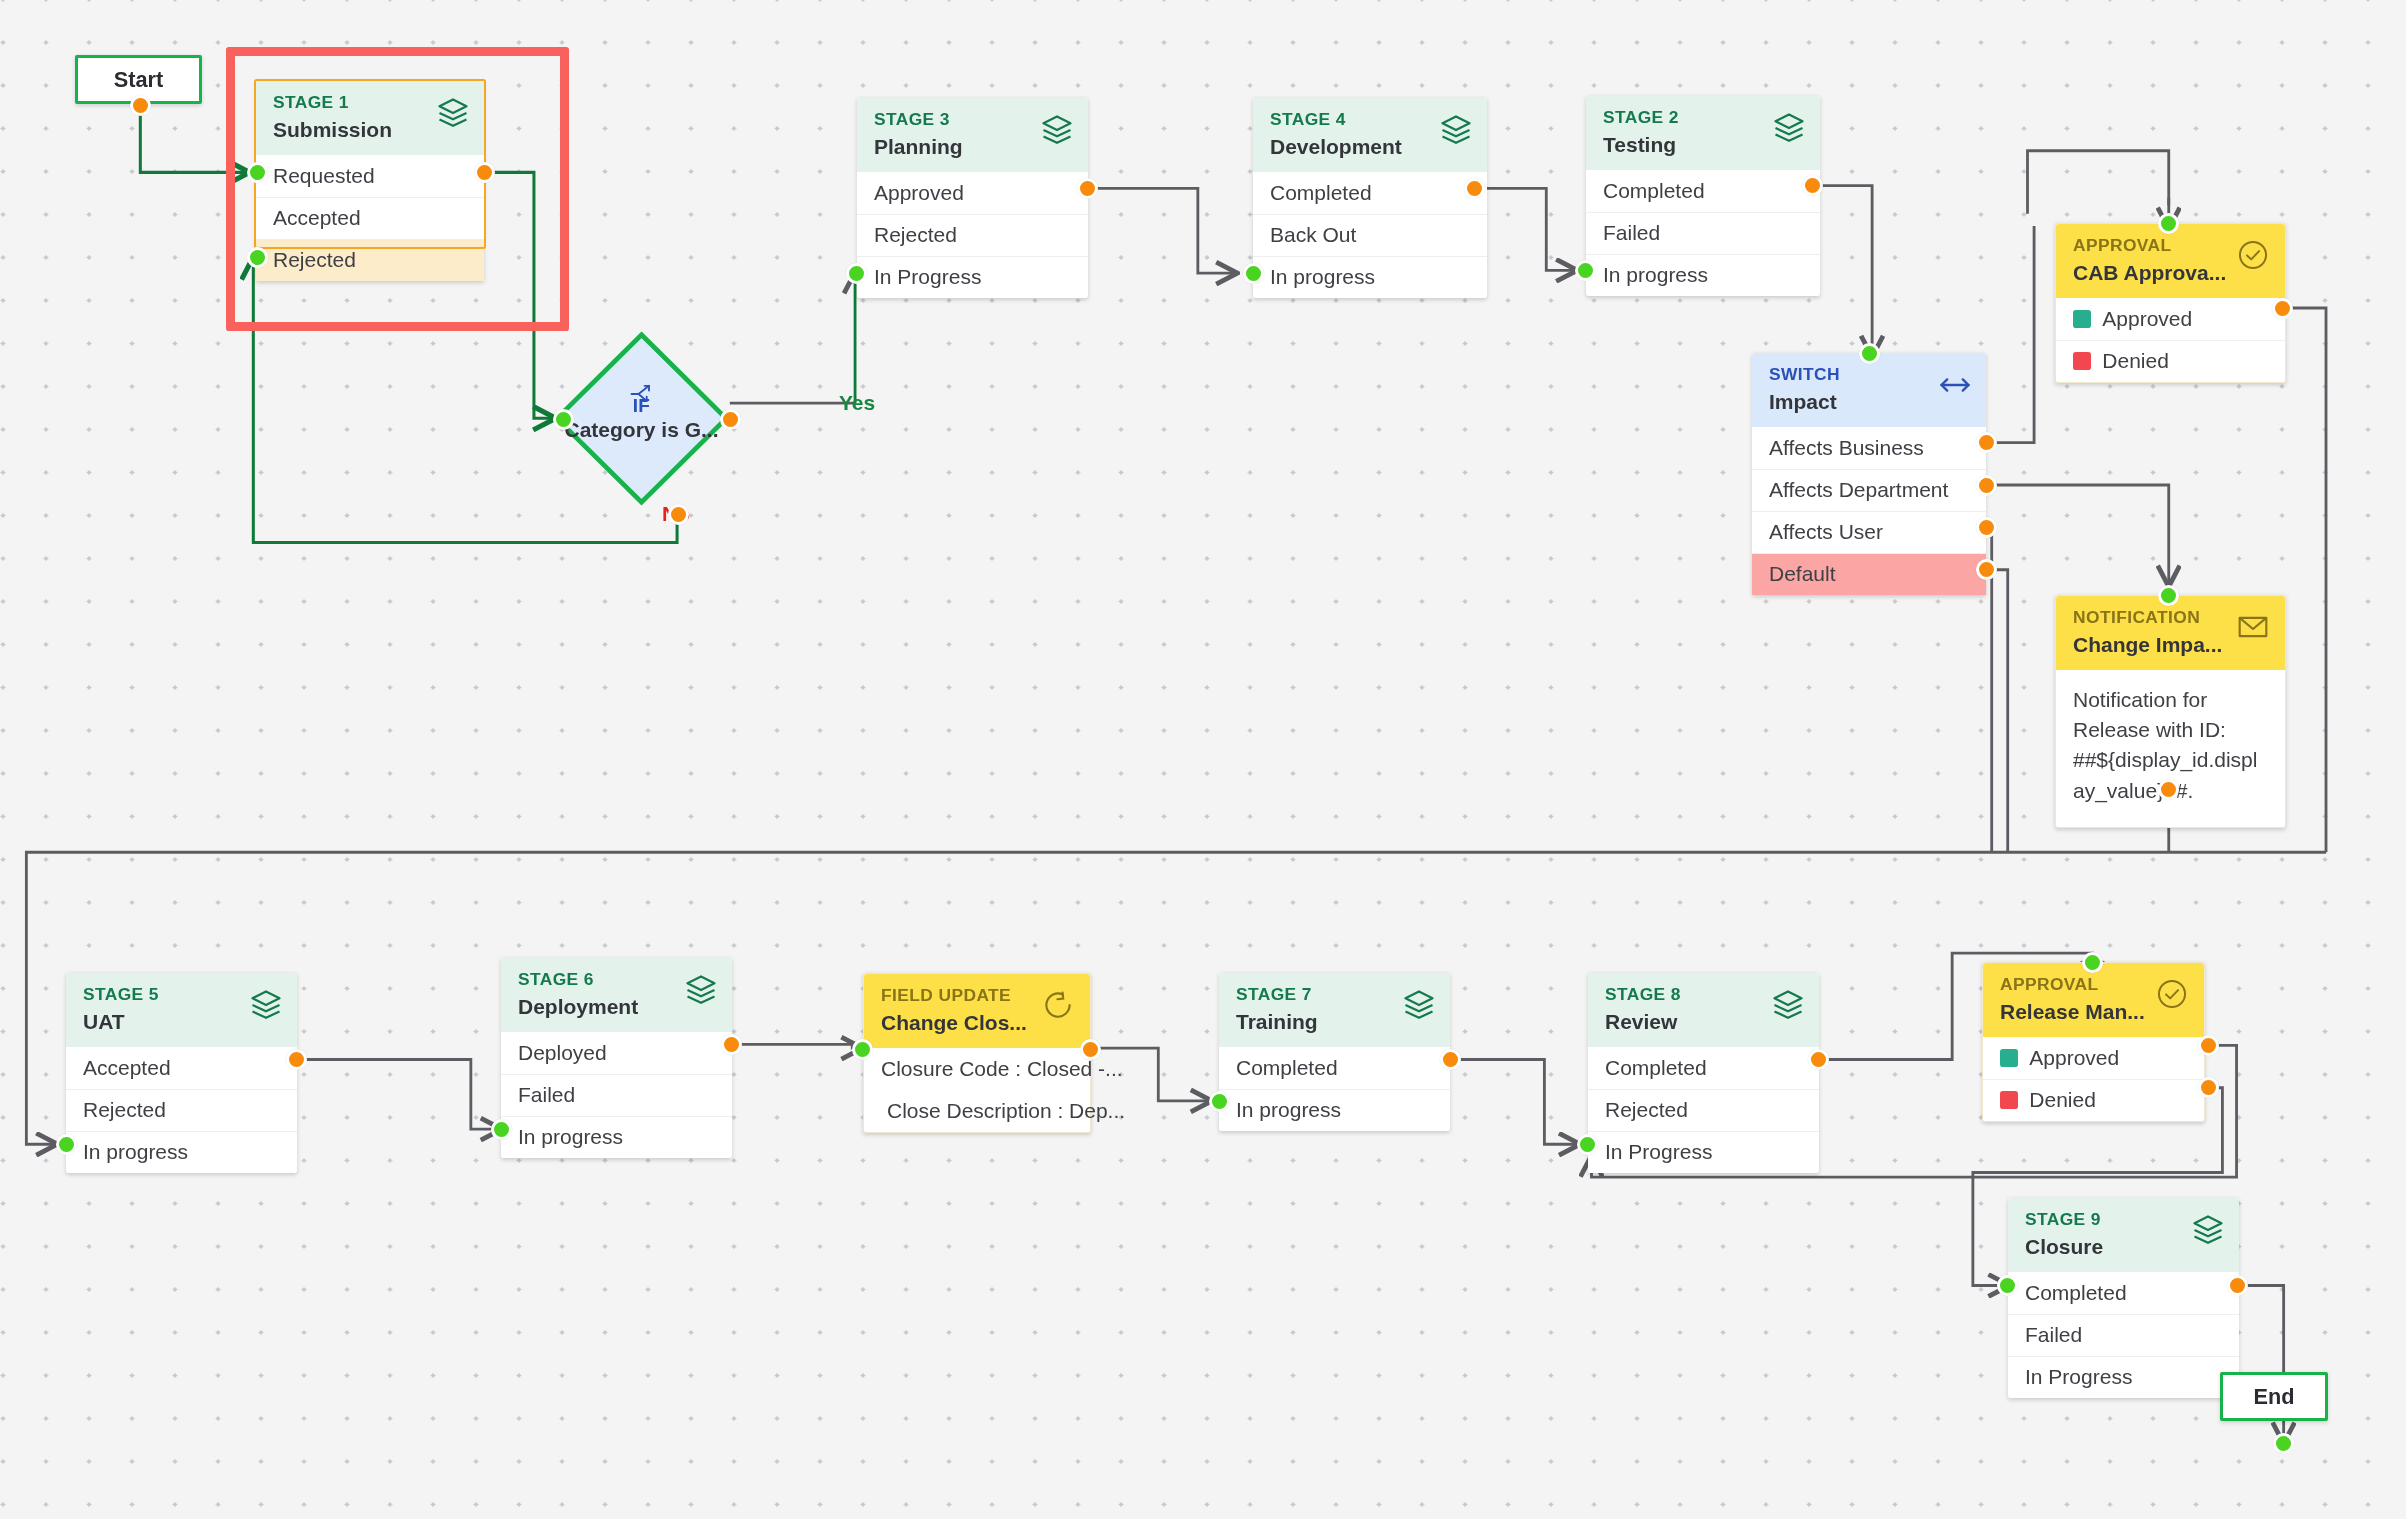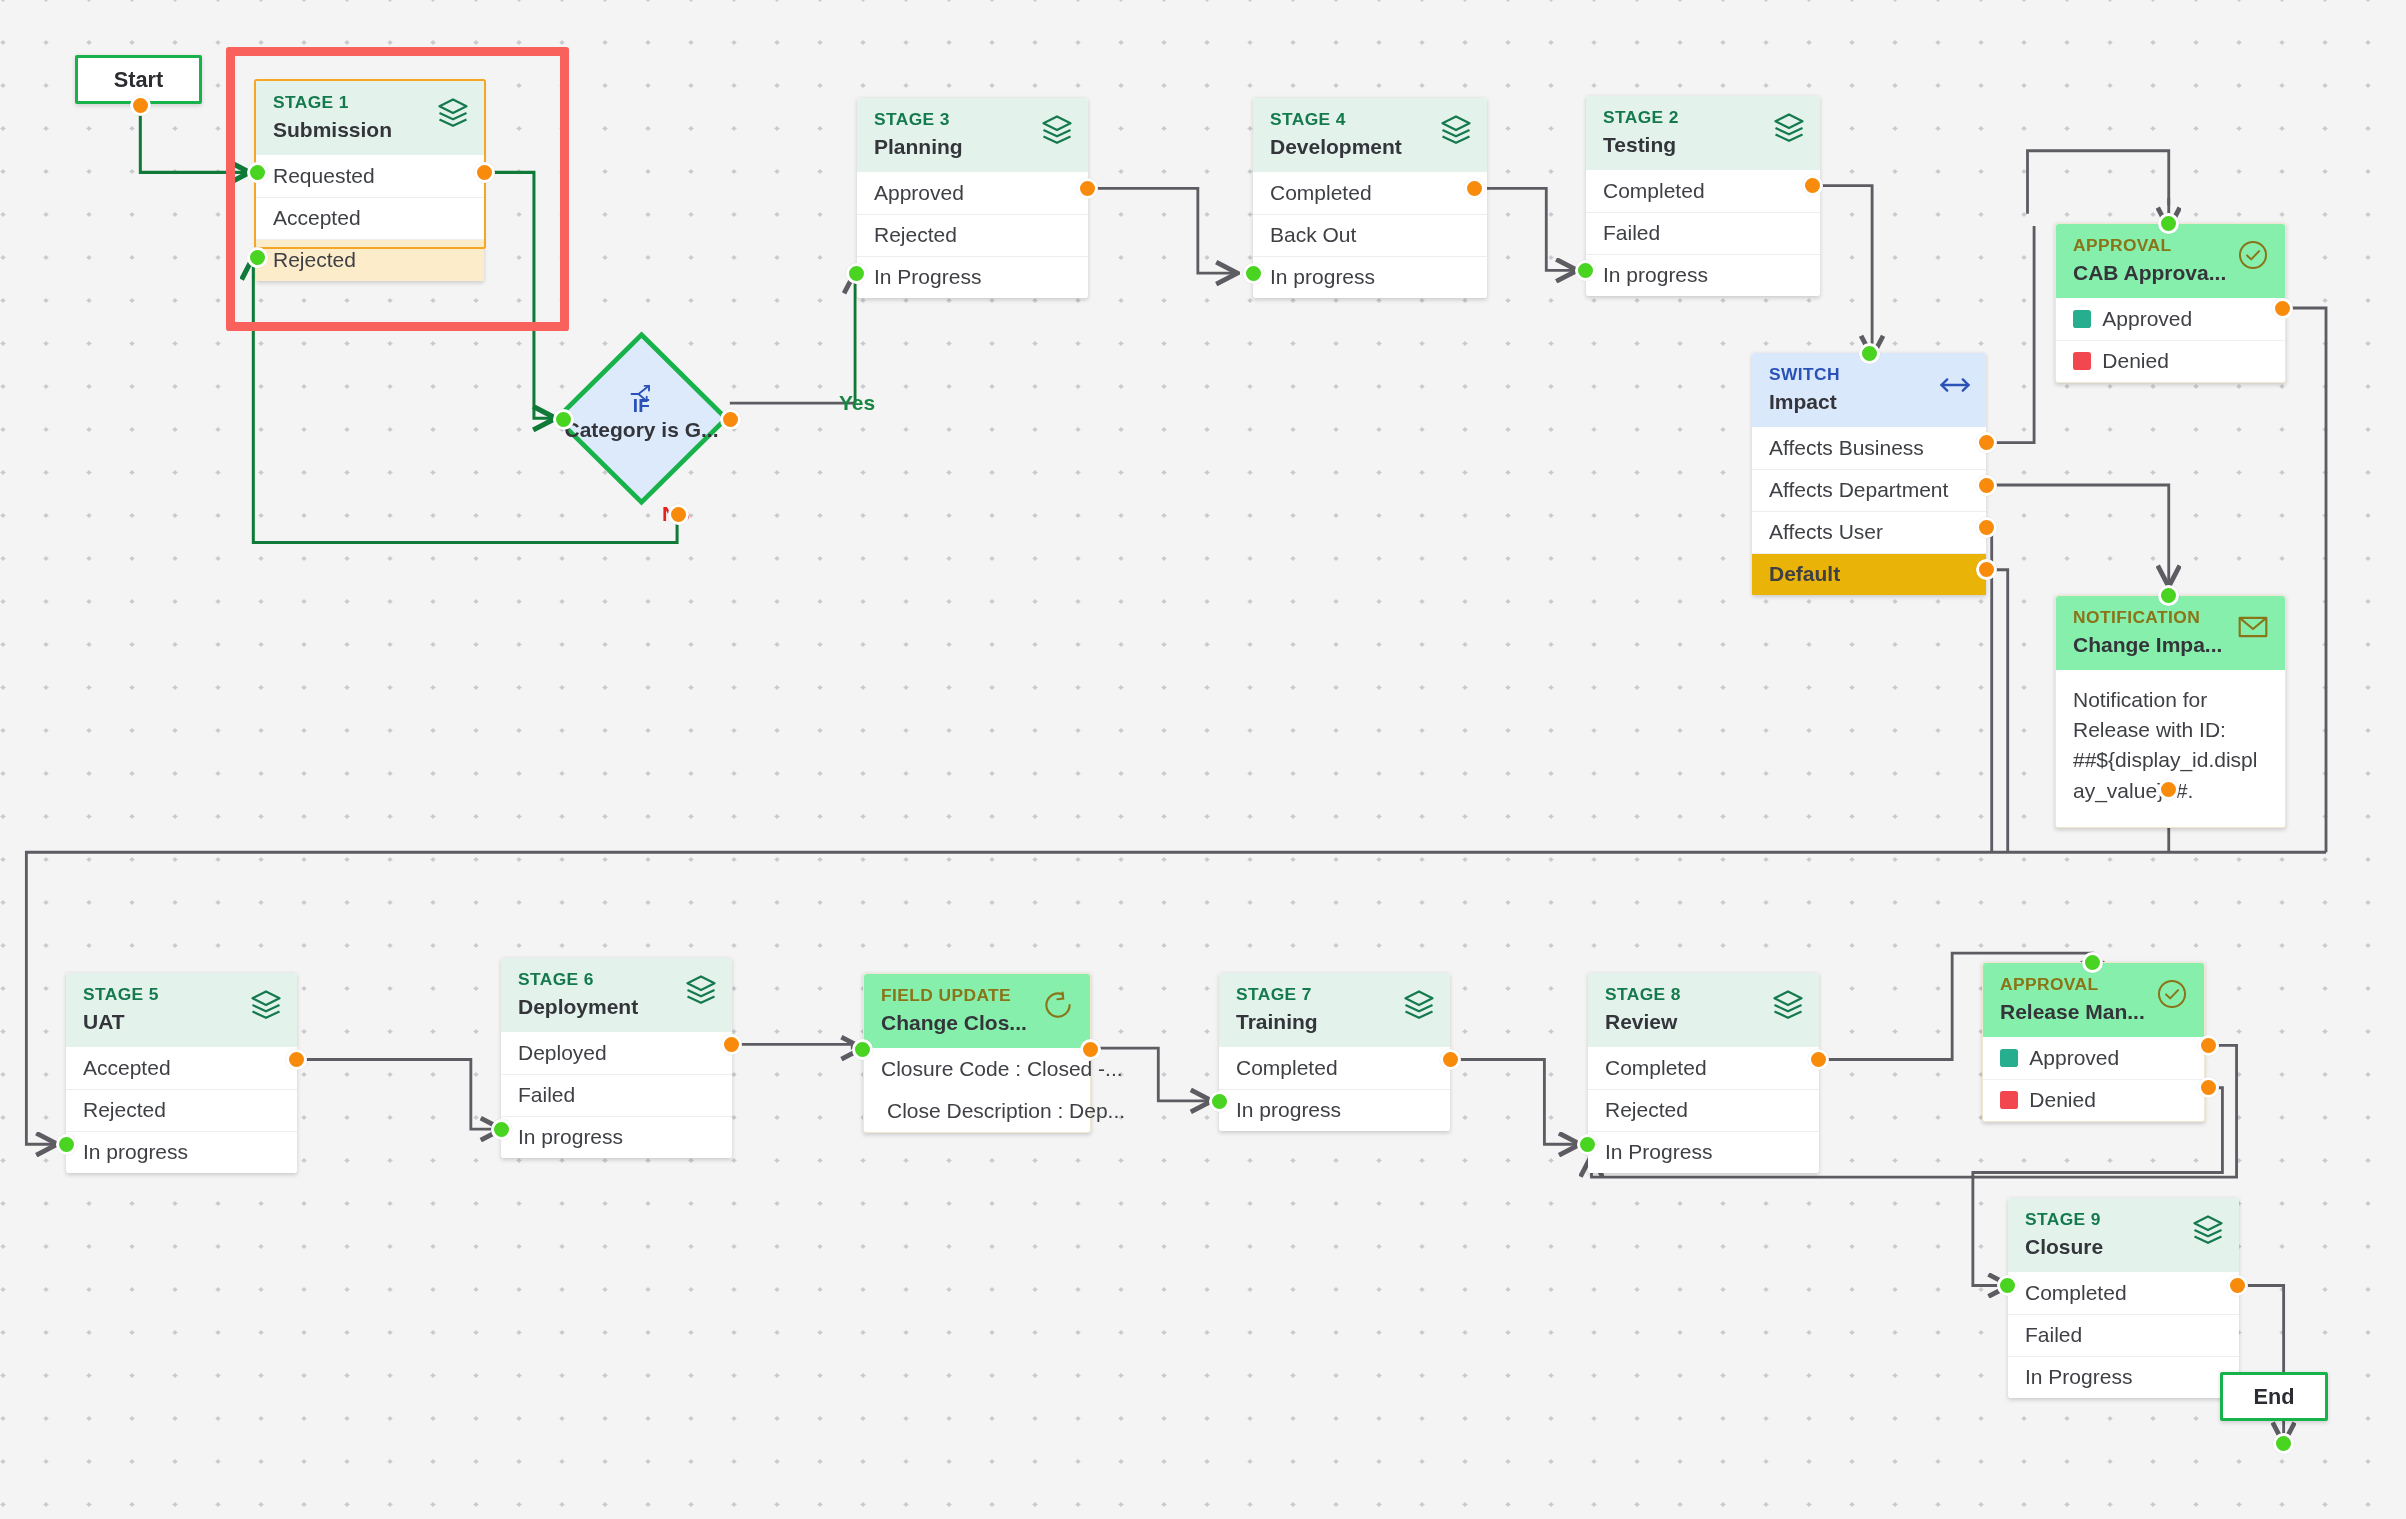--- a/index.html
+++ b/index.html
@@ -63,23 +63,23 @@
     position:relative;
   }
   .row:first-child{ border-top:none; }
 
   
   .stage .node-hd{ background:#e4f2ec; }
   .stage .kind{ color:#147a4d; }
   
   .switch-n .node-hd{ background:#dae8fb; }
   .switch-n .kind{ color:#2a51b8; }
-  .switch-n .row.muted{ background:#eab308;font-weight:bold; }
-  
-  .khaki .node-hd{ background:#86efac; }
+  .switch-n .row.muted{ background:#fca5a5; }
+  
+  .khaki .node-hd{ background:#fde047; }
   .khaki .kind{ color:#8a7418; }
   .khaki{ border:0.9px solid #efe7ce; }
   .khaki .row{ border-top-color:#f0f0f0; }
 
   
   .sw{ width:18px;height:18px;border-radius:2.8px;margin-right:11.3px;display:inline-block;flex:0 0 auto;}
 
   
   .term{
     position:absolute;

